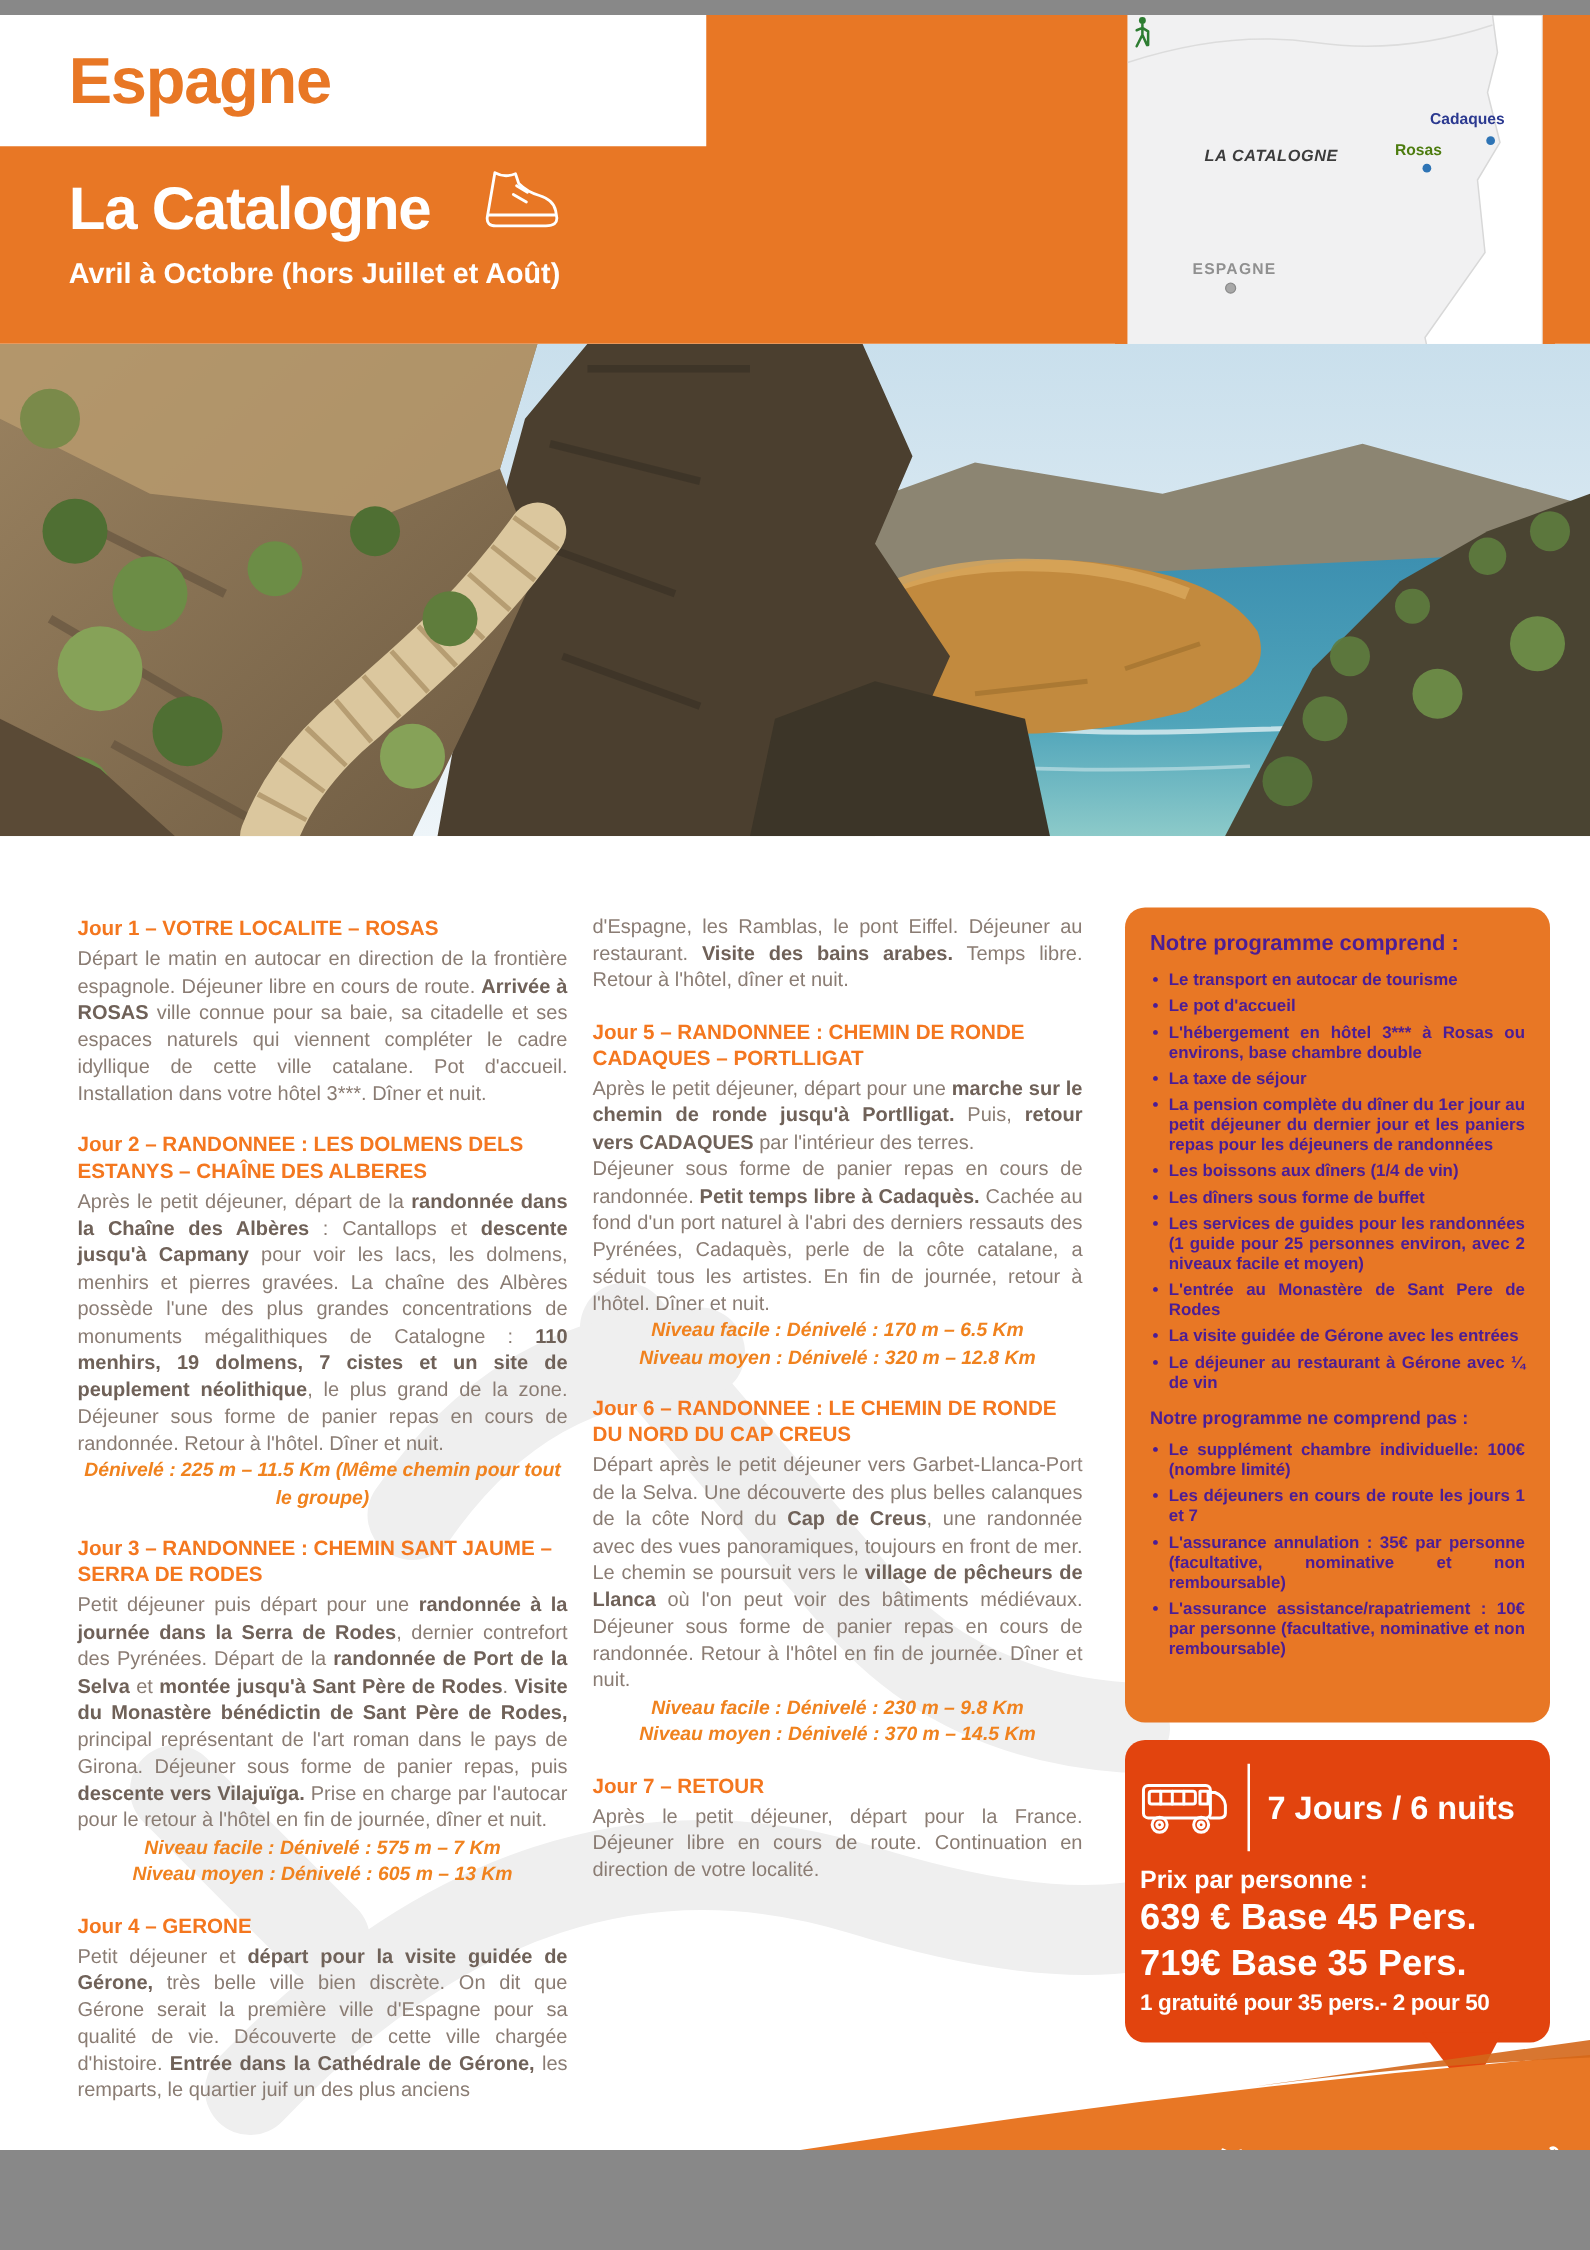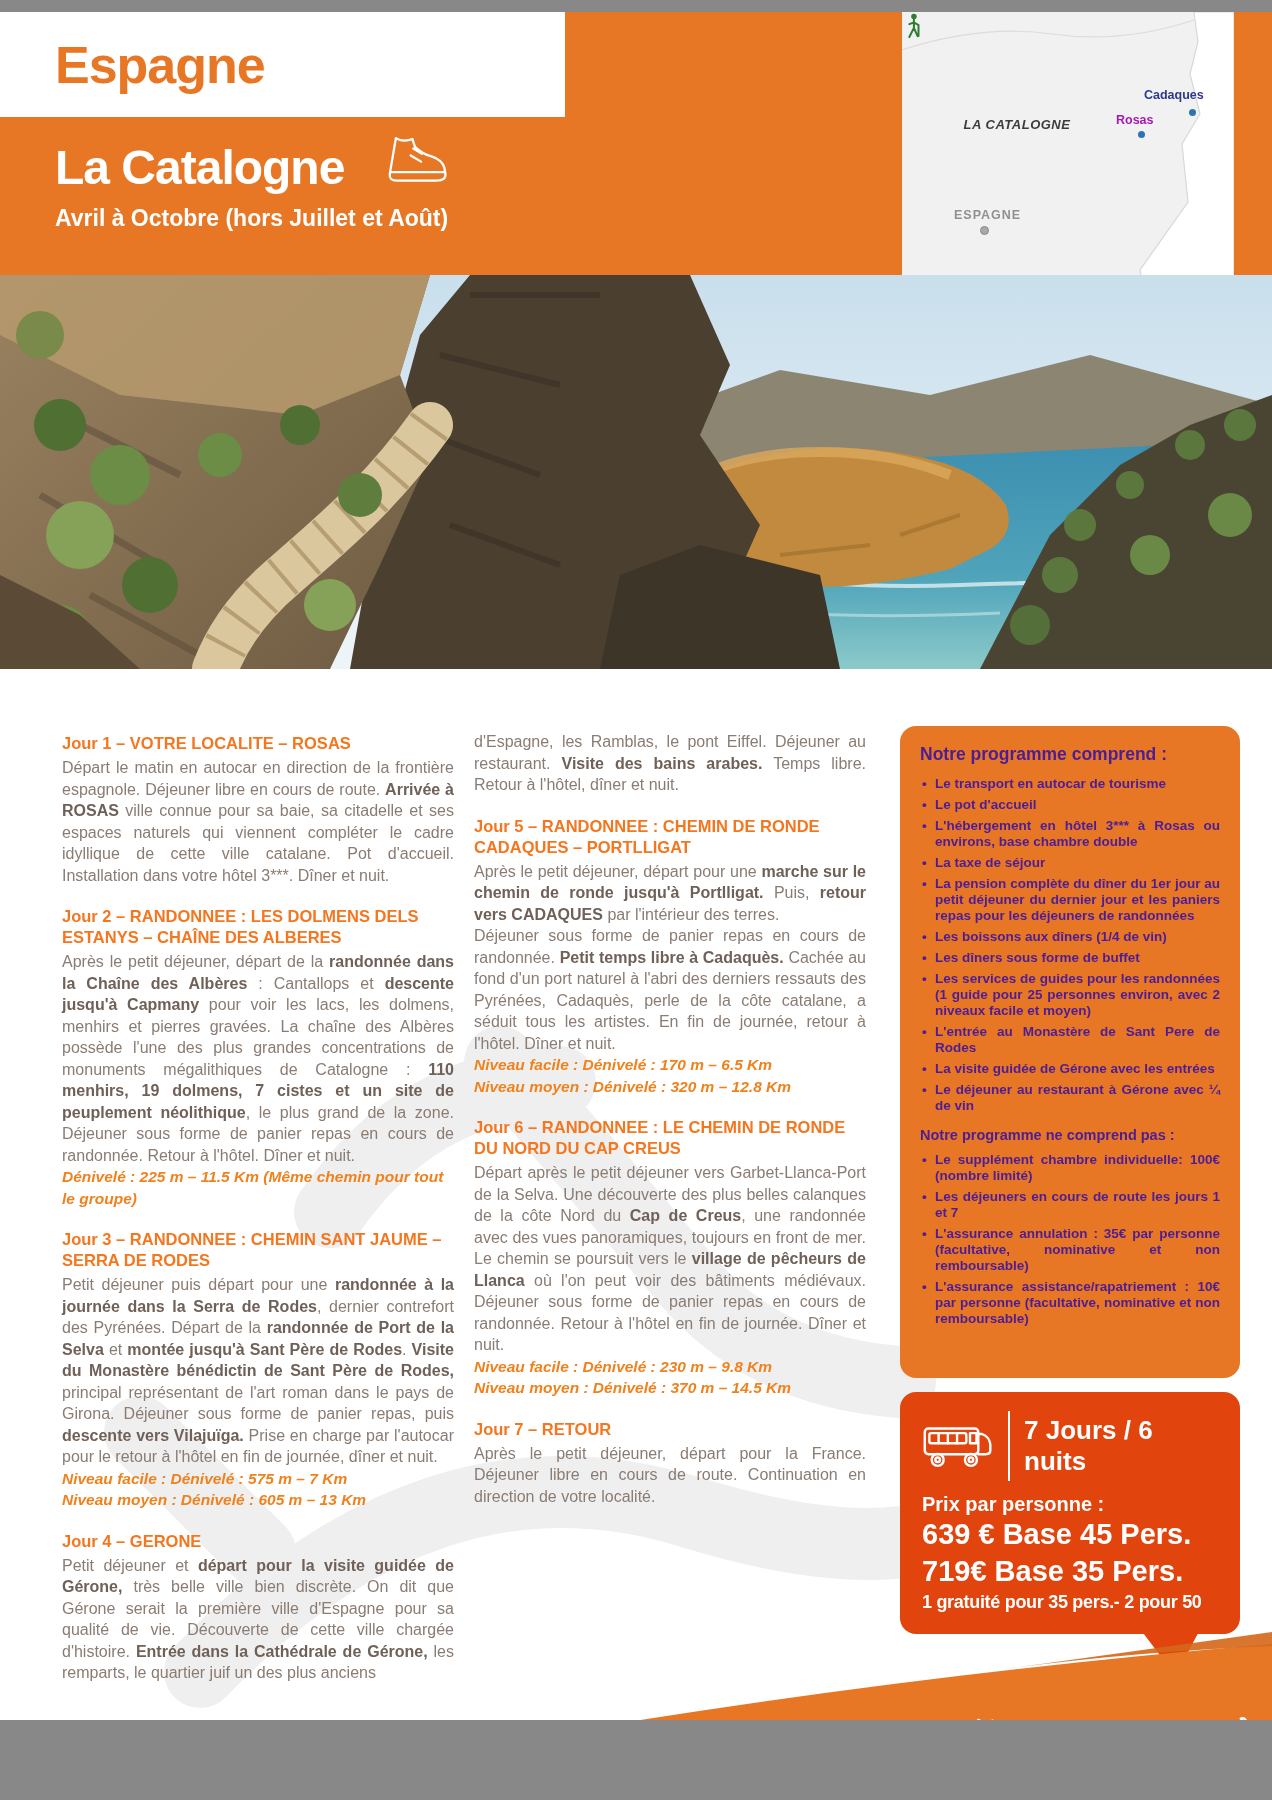--- a/index.html
+++ b/index.html
@@ -14,55 +14,55 @@
   .cat-sub{position:absolute;left:55px;top:193px;font-size:23px;font-weight:bold;color:#fff;}
   .hdr-boot{position:absolute;left:382px;top:118px;width:66px;height:58px;}
   
   .map-card{position:absolute;left:892px;top:0;width:352px;height:318px;background:#E87725;}
   .map{position:absolute;left:10px;top:0;width:332px;height:306px;background:#f1f1f2;overflow:hidden;}
   .map svg{position:absolute;left:0;top:0;}
   .map-label{position:absolute;font-weight:bold;white-space:nowrap;}
   .lbl-region{left:30px;top:105px;width:170px;text-align:center;font-size:13px;font-style:italic;
               color:#3c3c3c;letter-spacing:.5px;}
   .lbl-cadaques{left:242px;top:76px;font-size:12.5px;color:#2B3990;}
-  .lbl-rosas{left:214px;top:101px;font-size:12.5px;color:#a21caf;}
+  .lbl-rosas{left:214px;top:101px;font-size:12.5px;color:#4d7c0f;}
   .lbl-espagne{left:52px;top:196px;font-size:12.5px;color:#909090;letter-spacing:1px;}
   .lbl-gerone{left:100px;top:281px;font-size:12.5px;color:#2B3990;}
   .dot{position:absolute;width:7px;height:7px;border-radius:50%;background:#2e74b5;}
   .dot-cadaques{left:287px;top:97px;}
   .dot-rosas{left:236px;top:119px;}
   .dot-espagne{left:78px;top:214px;background:#a8a8a8;border:1px solid #8a8a8a;}
   .hiker{position:absolute;left:218px;top:70px;width:22px;height:28px;}
   
   .photo{position:absolute;left:0;top:263px;width:1272px;height:394px;overflow:hidden;}
   .photo svg{display:block;width:100%;height:100%;}
   
   .watermark{position:absolute;left:0;top:900px;width:1272px;height:900px;z-index:0;}
   
   .col{position:absolute;z-index:1;}
   #col1{left:62px;top:721px;width:392px;}
   #col2{left:474px;top:719px;width:392px;}
   .jour-h{color:#F4771F;font-weight:bold;font-size:16.5px;line-height:21px;margin:0 0 3px 0;}
   .body{color:#8A7C73;font-size:16px;line-height:21.5px;text-align:justify;margin:0;}
   .body .b{color:#6F6158;font-weight:bold;}
-  .level{color:#F0821E;font-style:italic;font-weight:bold;font-size:15.5px;line-height:21.5px;}
+  .level{color:#F0821E;font-style:italic;font-weight:bold;font-size:15.5px;line-height:21.5px;text-align:center;}
   .sec-gap{height:20px;}
   
   .program-box{position:absolute;left:900px;top:714px;width:340px;height:652px;background:#E87725;
                border-radius:16px;color:#4c1d95;padding:18px 20px 14px 20px;box-sizing:border-box;
                overflow:hidden;z-index:1;}
   .box-title{font-size:17.5px;font-weight:bold;margin-bottom:11px;}
   .box-title2{font-size:14.5px;font-weight:bold;margin:13px 0 9px 0;}
   ul.box-list{margin:0;padding:0;list-style:none;}
   .box-list li{position:relative;padding-left:15px;font-weight:bold;font-size:13.5px;line-height:16px;
                margin-bottom:5px;text-align:justify;}
   .box-list li::before{content:"\2022";position:absolute;left:2px;}
   
   .price-box{position:absolute;left:900px;top:1380px;width:340px;height:242px;background:#E2440E;
-             border-radius:16px;color:#fff;padding:16px 22px;box-sizing:border-box;z-index:1;}
+             border-radius:16px;color:#fff;padding:16px 12px;box-sizing:border-box;z-index:1;}
   .price-tail{position:absolute;left:1128px;top:1614px;width:82px;height:50px;background:#E2440E;
               clip-path:polygon(12% 0,90% 0,58% 100%);z-index:1;}
   .pb-row{display:flex;align-items:center;height:76px;}
   .pb-bus{width:72px;height:52px;flex:none;}
   .pb-div{width:2px;height:70px;background:#fff;margin:0 14px;flex:none;}
   .pb-duration{font-size:26px;font-weight:bold;}
   .pb-label{font-size:20px;font-weight:bold;margin-top:9px;}
   .pb-price{font-size:29px;font-weight:bold;line-height:37px;}
   .pb-note{font-size:18px;font-weight:bold;margin-top:2px;letter-spacing:-.3px;}
   

